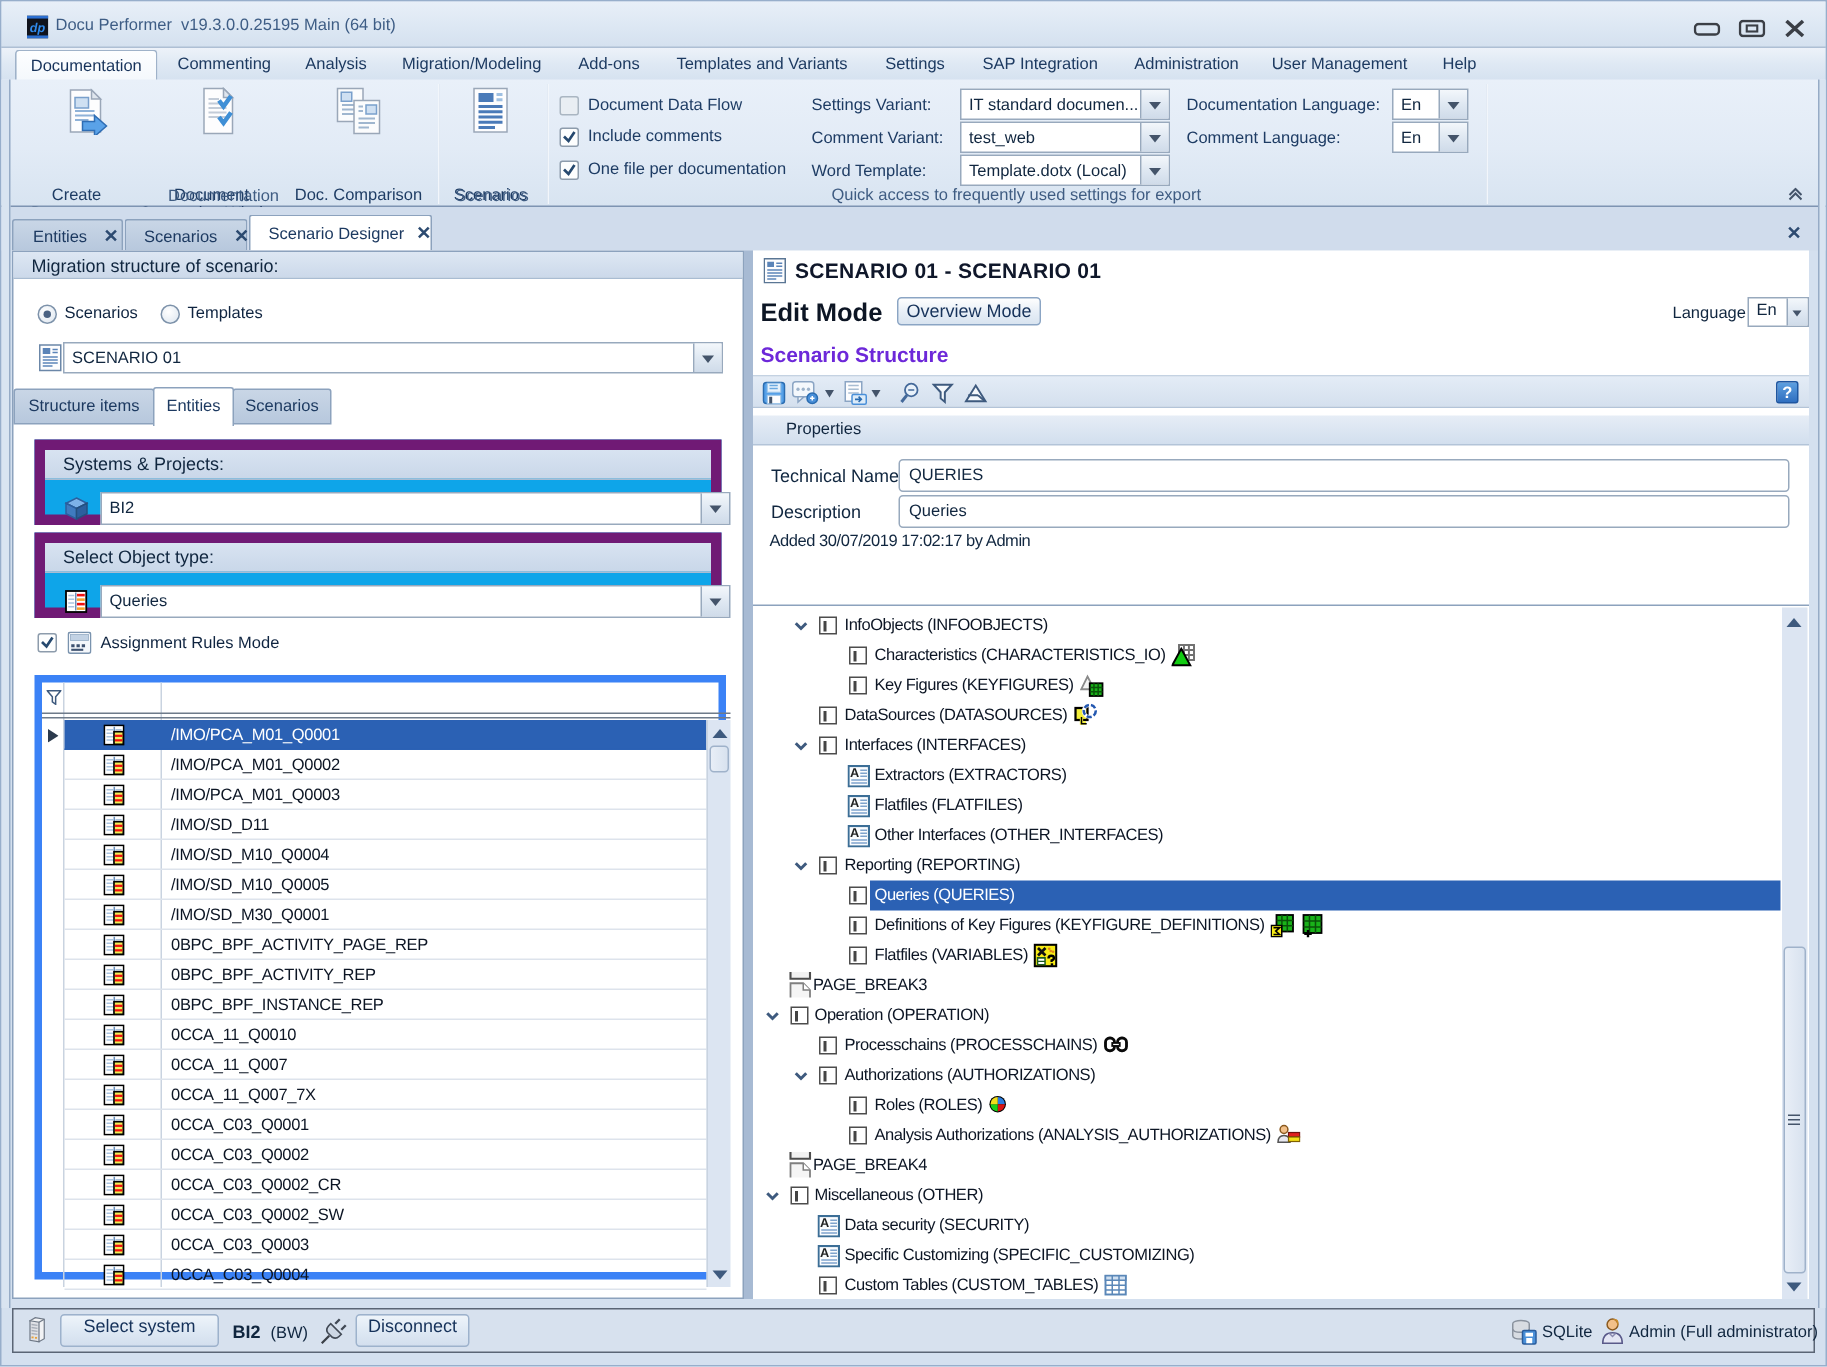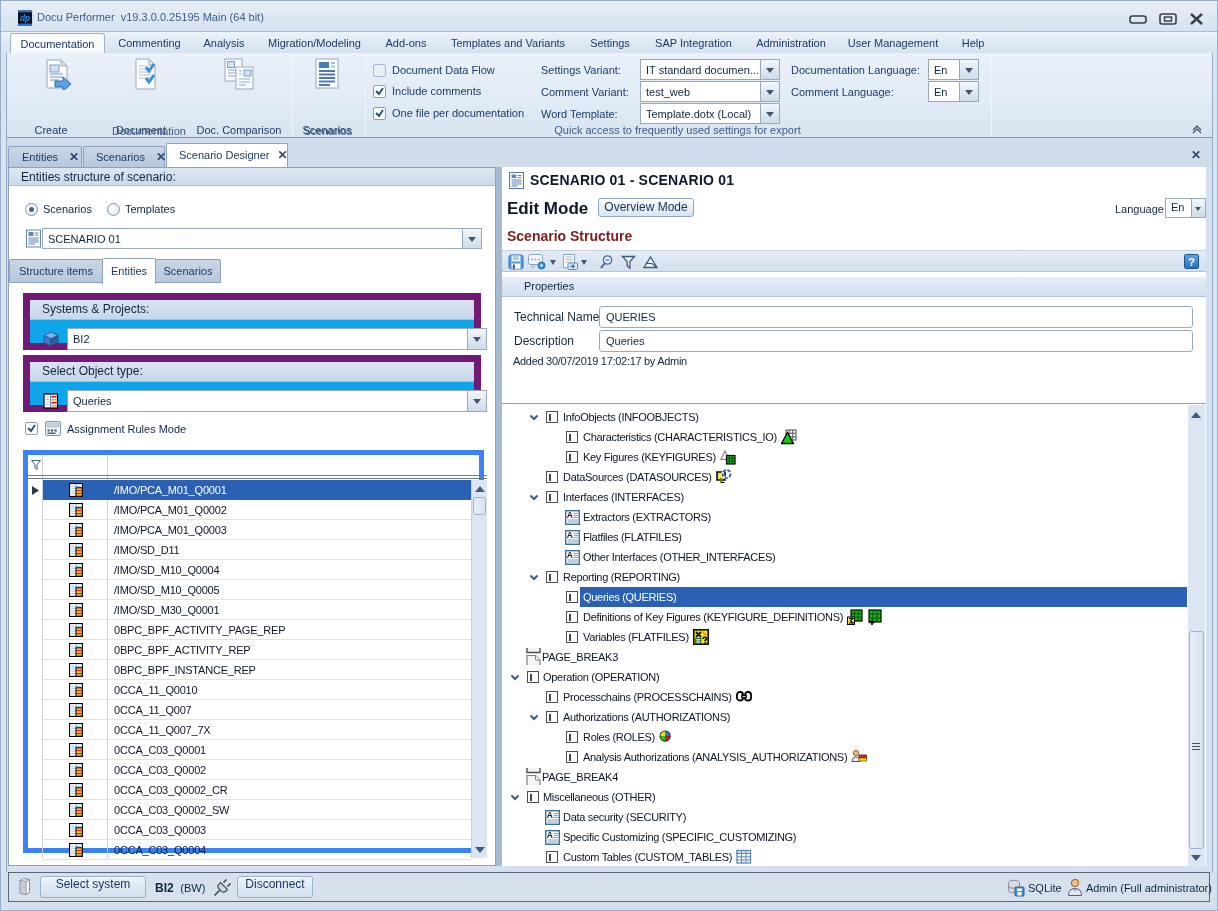--- a/index.html
+++ b/index.html
@@ -381,21 +381,21 @@
 <div class="abs" style="left:1212px; top:53px; width:5px; height:819px; background:#d9e4f1; border-left:1px solid #96abc6; z-index:50;"></div>
 
 <div id="doctabs">
   <div class="dtab" style="left:7px; width:74px; padding-left:13px;">Entities<span class="x">✕</span></div>
   <div class="dtab" style="left:82px; width:82px; padding-left:12px;">Scenarios<span class="x">✕</span></div>
   <div class="dtab sel" style="left:165px; width:122px; padding-left:12px;">Scenario Designer<span class="x" style="margin-left:8px;">✕</span></div>
   <div class="abs" style="left:1190px; top:10px; font-size:12px; font-weight:bold; color:#2c4a70;">✕</div>
 </div>
 
 <div id="leftpanel">
-  <div id="lp-head">Entities structure of scenario:</div>
+  <div id="lp-head">Migration structure of scenario:</div>
 
   <div class="radio on" style="left:16px; top:35px;"></div>
   <div class="rdlabel" style="left:34px; top:35px;">Scenarios</div>
   <div class="radio" style="left:98px; top:35px;"></div>
   <div class="rdlabel" style="left:116px; top:35px;">Templates</div>
 
   <svg class="abs" style="left:16px; top:61px;" width="17" height="19" viewBox="0 0 17 19">
     <rect x="1.5" y="1" width="14" height="17" fill="#fdfdfe" stroke="#6b87a8"></rect>
     <rect x="3.5" y="3" width="5" height="4" fill="#5b84b8"></rect>
     <g stroke="#5b84b8" stroke-width="1">
@@ -632,21 +632,21 @@
   <div class="abs" style="left:28px; top:5px; font-size:14px; letter-spacing:0.2px; font-weight:bold; color:#0f172a;">SCENARIO 01 - SCENARIO 01</div>
   <div class="abs" style="left:5px; top:32px; font-size:17px; font-weight:bold; color:#0c1524;">Edit Mode</div>
   <div class="abs" style="left:96px; top:31px; width:96px; height:19px; background:linear-gradient(#fefefe,#e8eff7 50%,#d9e4f0); border:1px solid #8ba5c4; border-radius:3px; text-align:center; line-height:17px; font-size:12px; color:#16325a;">Overview Mode</div>
   <div class="abs" style="left:613px; top:36px; font-size:11px; color:#10263f;">Language</div>
   <div class="combo" style="left:663px; top:31px; width:41px; height:20px;">
       <span class="txt" style="top:2px;">En</span>
       <span class="btn" style="width:14px;">
         <span class="arr-dn" style="left:3px; top:8px; border-left-width:3.5px; border-right-width:3.5px; border-top-width:4px;"></span>
       </span>
     </div>
-  <div class="abs" style="left:5px; top:61px; font-size:14px; font-weight:bold; color:#7f1d1d;">Scenario Structure</div>
+  <div class="abs" style="left:5px; top:61px; font-size:14px; font-weight:bold; color:#6d28d9;">Scenario Structure</div>
 
   <div class="abs" style="left:0; top:83px; width:704px; height:22px; background:linear-gradient(#e4ecf6,#d4e0ee); border-top:1px solid #c4d2e2; border-bottom:1px solid #b3c4d8;">
     <svg class="abs" style="left:6px; top:3px;" width="16" height="16" viewBox="0 0 16 16">
       <rect x="1" y="1" width="14" height="14" rx="2" fill="#55a0e8" stroke="#2a6cb0"></rect>
       <rect x="3.5" y="1.5" width="9" height="6" fill="#e8f2fb" stroke="#9cc4e8" stroke-width="0.7"></rect>
       <line x1="5" y1="3" x2="10.5" y2="3" stroke="#6aa8e0" stroke-width="1"></line>
         <line x1="5" y1="5" x2="10.5" y2="5" stroke="#6aa8e0" stroke-width="1"></line>
       <rect x="3.5" y="9.5" width="9" height="5.5" fill="#fdfdfe" stroke="#9cc4e8" stroke-width="0.7"></rect>
       <rect x="4.8" y="10.5" width="2" height="4.5" fill="#44546a"></rect>
     </svg>
@@ -789,21 +789,21 @@
               <use href="#i-kfd1"></use>
             </svg>
             <svg width="16" height="16" viewBox="0 0 16 16">
               <use href="#i-kfd2"></use>
             </svg>
           </div>
         </div>
       <div class="trow" style="left:0; top:223px; width:704px;">
           <span class="tcb" style="left:64px; top:4px;"></span>
           <div class="tlbl" style="left:81px;">
-            <span>Variables (FLATFILES)</span>
+            <span>Flatfiles (VARIABLES)</span>
             <svg width="16" height="16" viewBox="0 0 16 16">
               <use href="#i-var"></use>
             </svg>
           </div>
         </div>
       <div class="trow" style="left:0; top:243px; width:704px;">
           <svg class="abs" style="left:24px; top:1px;" width="16" height="18" viewBox="0 0 16 18">
             <use href="#i-pb"></use>
           </svg>
           <div class="tlbl" style="left:40px;">

